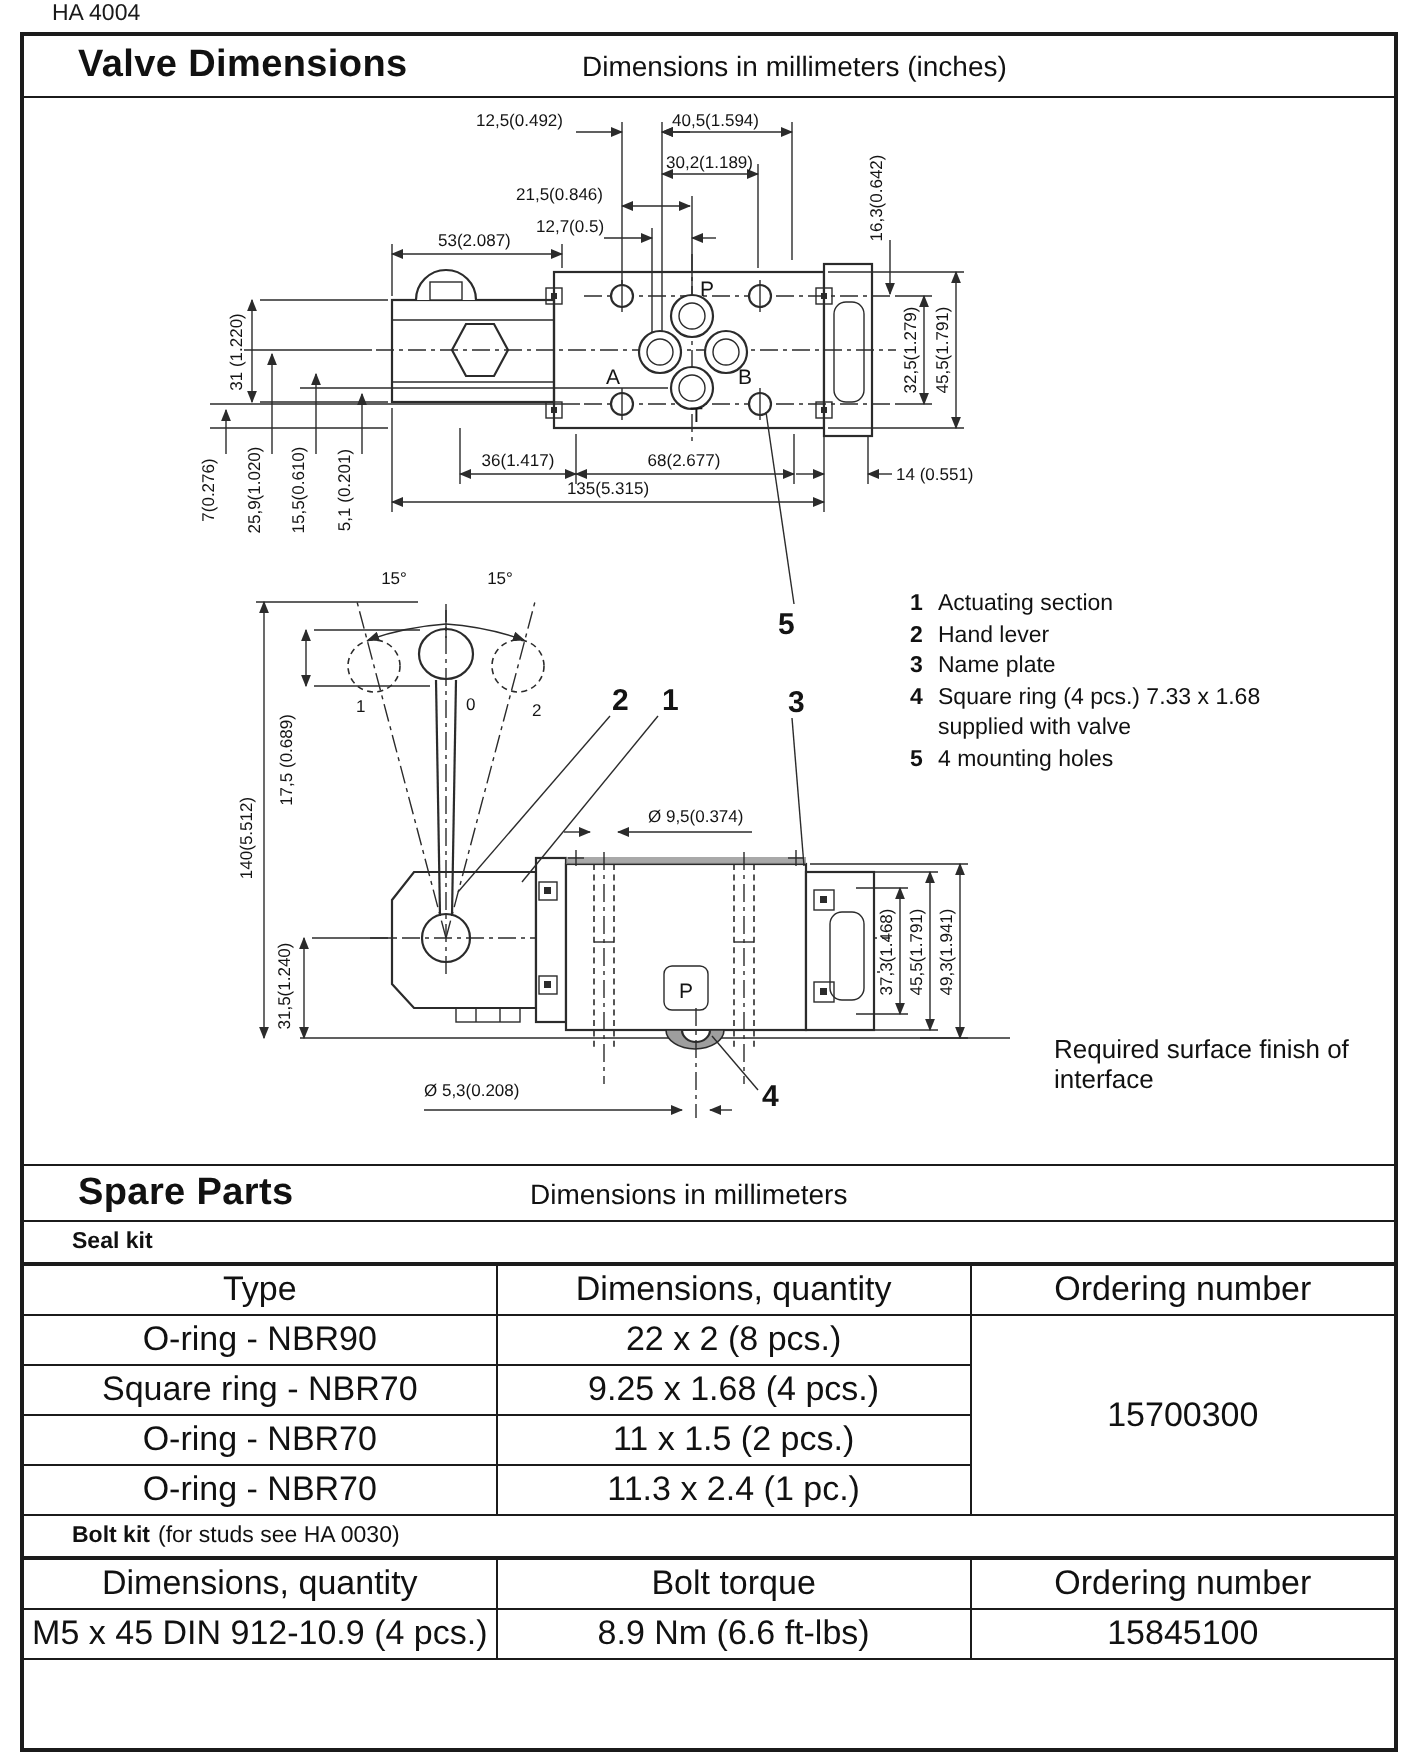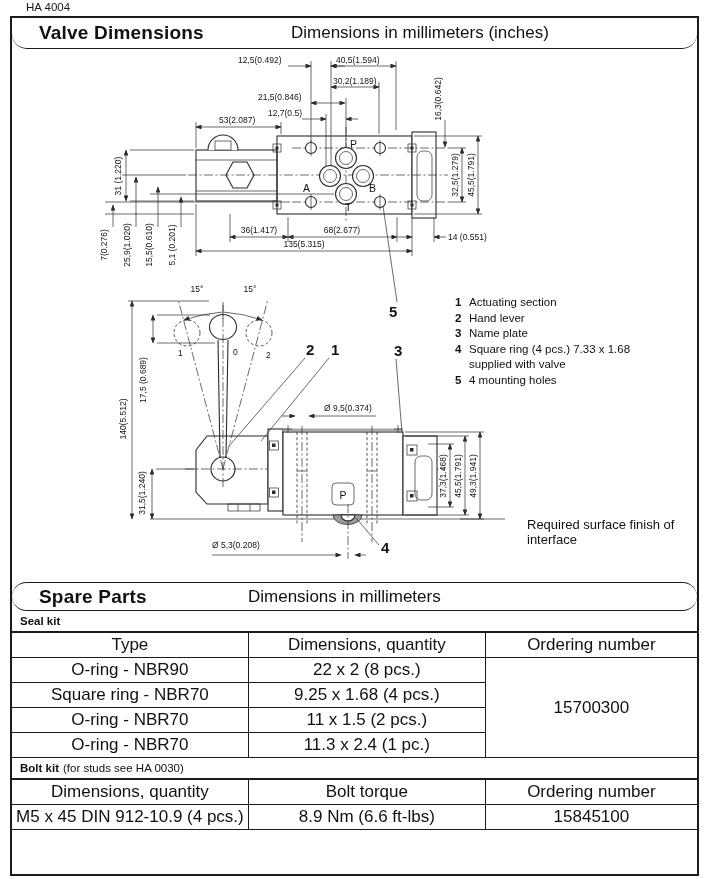--- a/index.html
+++ b/index.html
@@ -1,26 +1,26 @@
 <!DOCTYPE html>
 <html><head>
 <meta charset="utf-8">
 <style>
   html,body{margin:0;padding:0;background:#fff;}
   body{width:711px;height:879px;position:relative;font-family:"Liberation Sans",sans-serif;color:#111;}
   .doc-code{position:absolute;left:26px;top:1px;font-size:11.5px;color:#1a1a1a;}
   .frame{position:absolute;left:10px;top:16px;width:685px;height:856px;border:2px solid #1b1b1b;background:#fff;}
-  .band{position:relative;border-bottom:1.5px solid #1b1b1b;display:flex;align-items:center;border-radius:15px;}
+  .band{position:relative;border-bottom:1.5px solid #1b1b1b;display:flex;align-items:center;}
   .band-title{font-size:19px;font-weight:bold;margin-left:27px;letter-spacing:.2px;}
-  .band-sub{position:absolute;font-size:17px;}
+  .band-sub{position:absolute;font-size:14px;}
   .vd-band{height:30px;}
   .vd-band .band-sub{left:279px;}
   .sp-band{height:27px;border-top:0;}
-  .sp-band .band-sub{left:236px;}
-  .kit-band{height:20px;border-bottom:1.5px solid #1b1b1b;display:flex;align-items:center;font-size:11.5px;padding-left:8px;}
+  .sp-band .band-sub{left:253px;}
+  .kit-band{height:20px;border-bottom:1.5px solid #1b1b1b;display:flex;align-items:center;font-size:11.5px;padding-left:24px;}
   .kit-bold{font-weight:bold;}
   .kit-note{margin-left:4px;}
   .drawing{position:relative;height:533px;}
   .drawing svg{display:block;position:absolute;left:0;top:0;}
   table{width:100%;border-collapse:collapse;table-layout:fixed;}
   td{border:1.5px solid #1b1b1b;height:24px;text-align:center;vertical-align:middle;font-size:17px;padding:0 2px;}
   table{border-left:0;border-right:0;}
   td:first-child{border-left:0;} td:last-child{border-right:0;}
   .legend{position:absolute;left:443px;top:246px;width:228px;font-size:11.5px;line-height:15.5px;}
   .lg-row{display:flex;}

